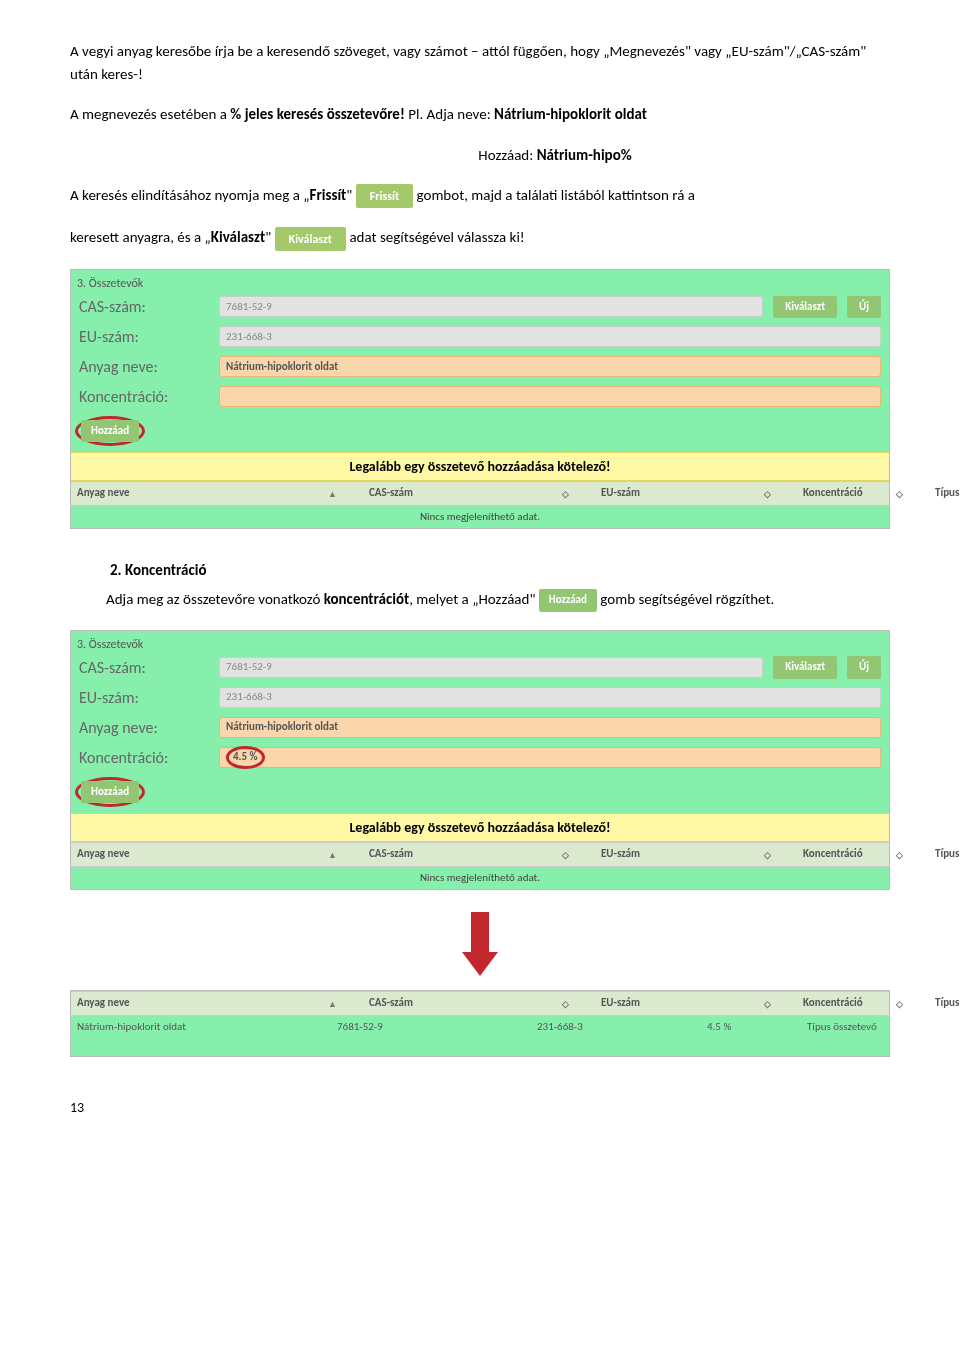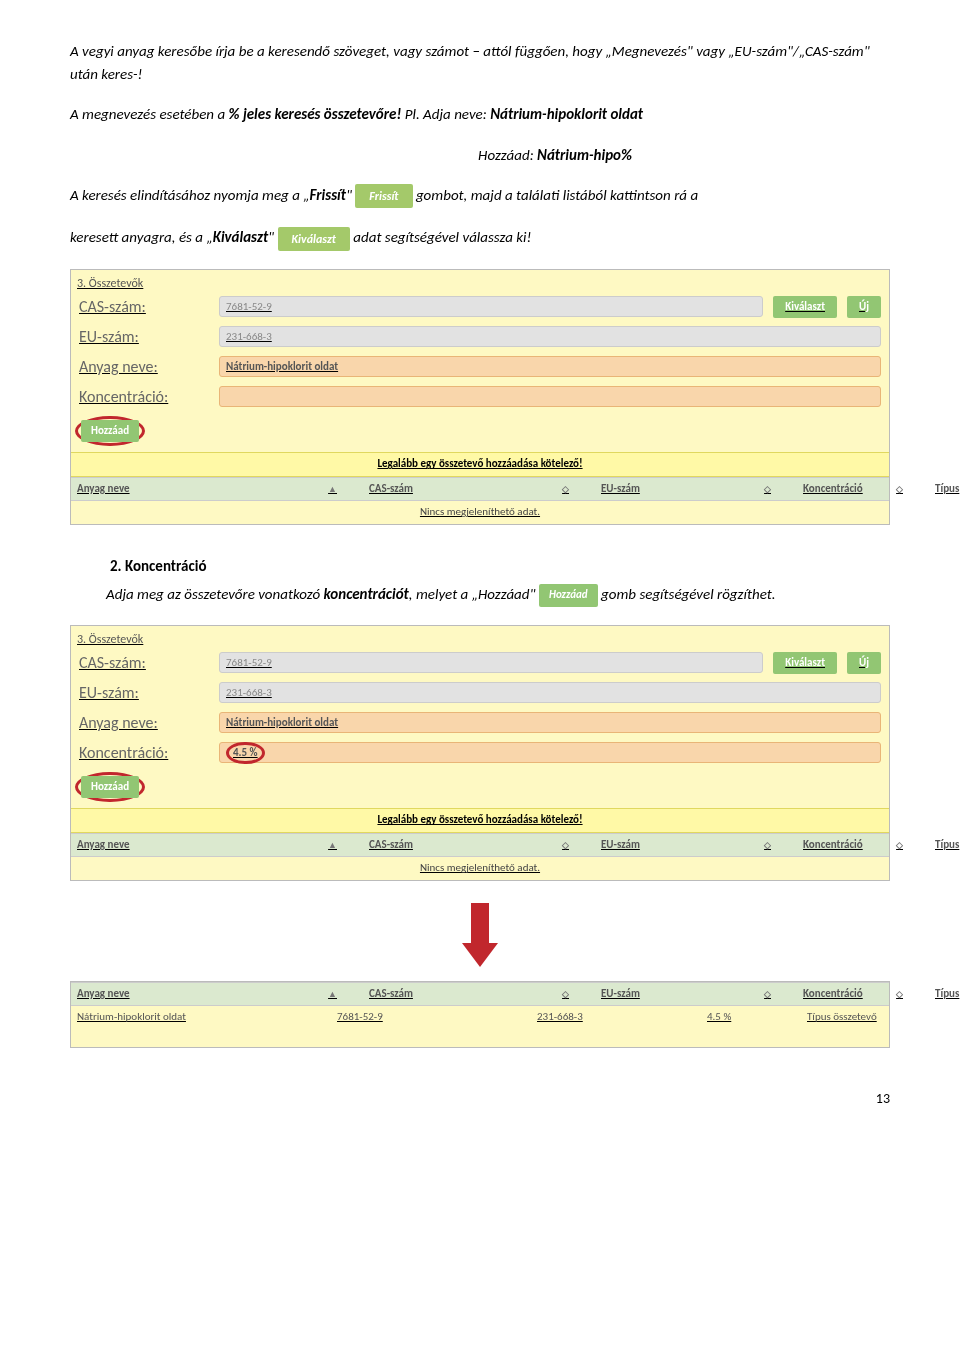--- a/index.html
+++ b/index.html
@@ -6,21 +6,20 @@
     font-family: Calibri, Arial, sans-serif;
     margin: 0;
     padding: 40px 70px;
     background: #fff;
     color: #000;
     font-size: 15px;
     line-height: 1.5;
   }
   .para {
     margin: 0 0 18px 0;
-    font-style: italic;
   }
   .bold { font-weight: bold; }
   .btn-inline {
     display: inline-block;
     background: #a4c96a;
     color: #fff;
     font-weight: bold;
     font-size: 12px;
     padding: 3px 14px;
     border-radius: 2px;
@@ -32,25 +31,24 @@
     color: #fff;
     font-weight: bold;
     font-size: 11px;
     padding: 3px 10px;
     border-radius: 2px;
     vertical-align: middle;
   }
   .screenshot {
     border: 1px solid #bbb;
     margin: 6px 0 22px 0;
-    background: #fef9c3;
+    background: #86efac;
     width: 100%;
     box-sizing: border-box;
     font-size: 11px;
-    text-decoration: underline;
   }
   .fieldset-title {
     color: #555;
     padding: 4px 6px 0 6px;
     font-size: 12px;
   }
   .form-row {
     display: flex;
     align-items: center;
     padding: 3px 8px;
@@ -93,21 +91,21 @@
     color:#fff;
     font-weight:bold;
     font-size:11px;
     padding:3px 10px;
     border-radius:2px;
     display:inline-block;
   }
   .yellow-bar {
     background: #fff9a6;
     text-align:center;
-    font-size:11px;
+    font-size:14px;
     font-weight:bold;
     padding:3px 8px;
     border-top:1px solid #e0d85f;
     border-bottom:1px solid #e0d85f;
   }
   .table-head {
     display:flex;
     background:#dbe9cf;
     font-size:11px;
     font-weight:bold;
@@ -150,21 +148,21 @@
   .section-num {
     margin: 30px 0 6px 40px;
   }
   .indented { margin-left: 36px; margin-right: 40px; }
   .data-row {
     display:flex;
     font-size:11px;
     padding:3px 6px;
     color:#555;
   }
-  .page-num { text-align:right; margin-top:40px; font-size:14px;}
+  .page-num { text-align:left; margin-top:40px; font-size:14px;}
   .col-anyag { flex: 0 0 260px; }
   .col-cas   { flex: 0 0 200px; }
   .col-eu    { flex: 0 0 170px; }
   .col-konc  { flex: 0 0 100px; }
   .col-tipus { flex: 1; }
 </style>
 </head>
 <body>
 
 <p class="para">A vegyi anyag keresőbe írja be a keresendő szöveget, vagy számot – attól függően, hogy „Megnevezés" vagy „EU-szám"/„CAS-szám" után keres-!</p>

